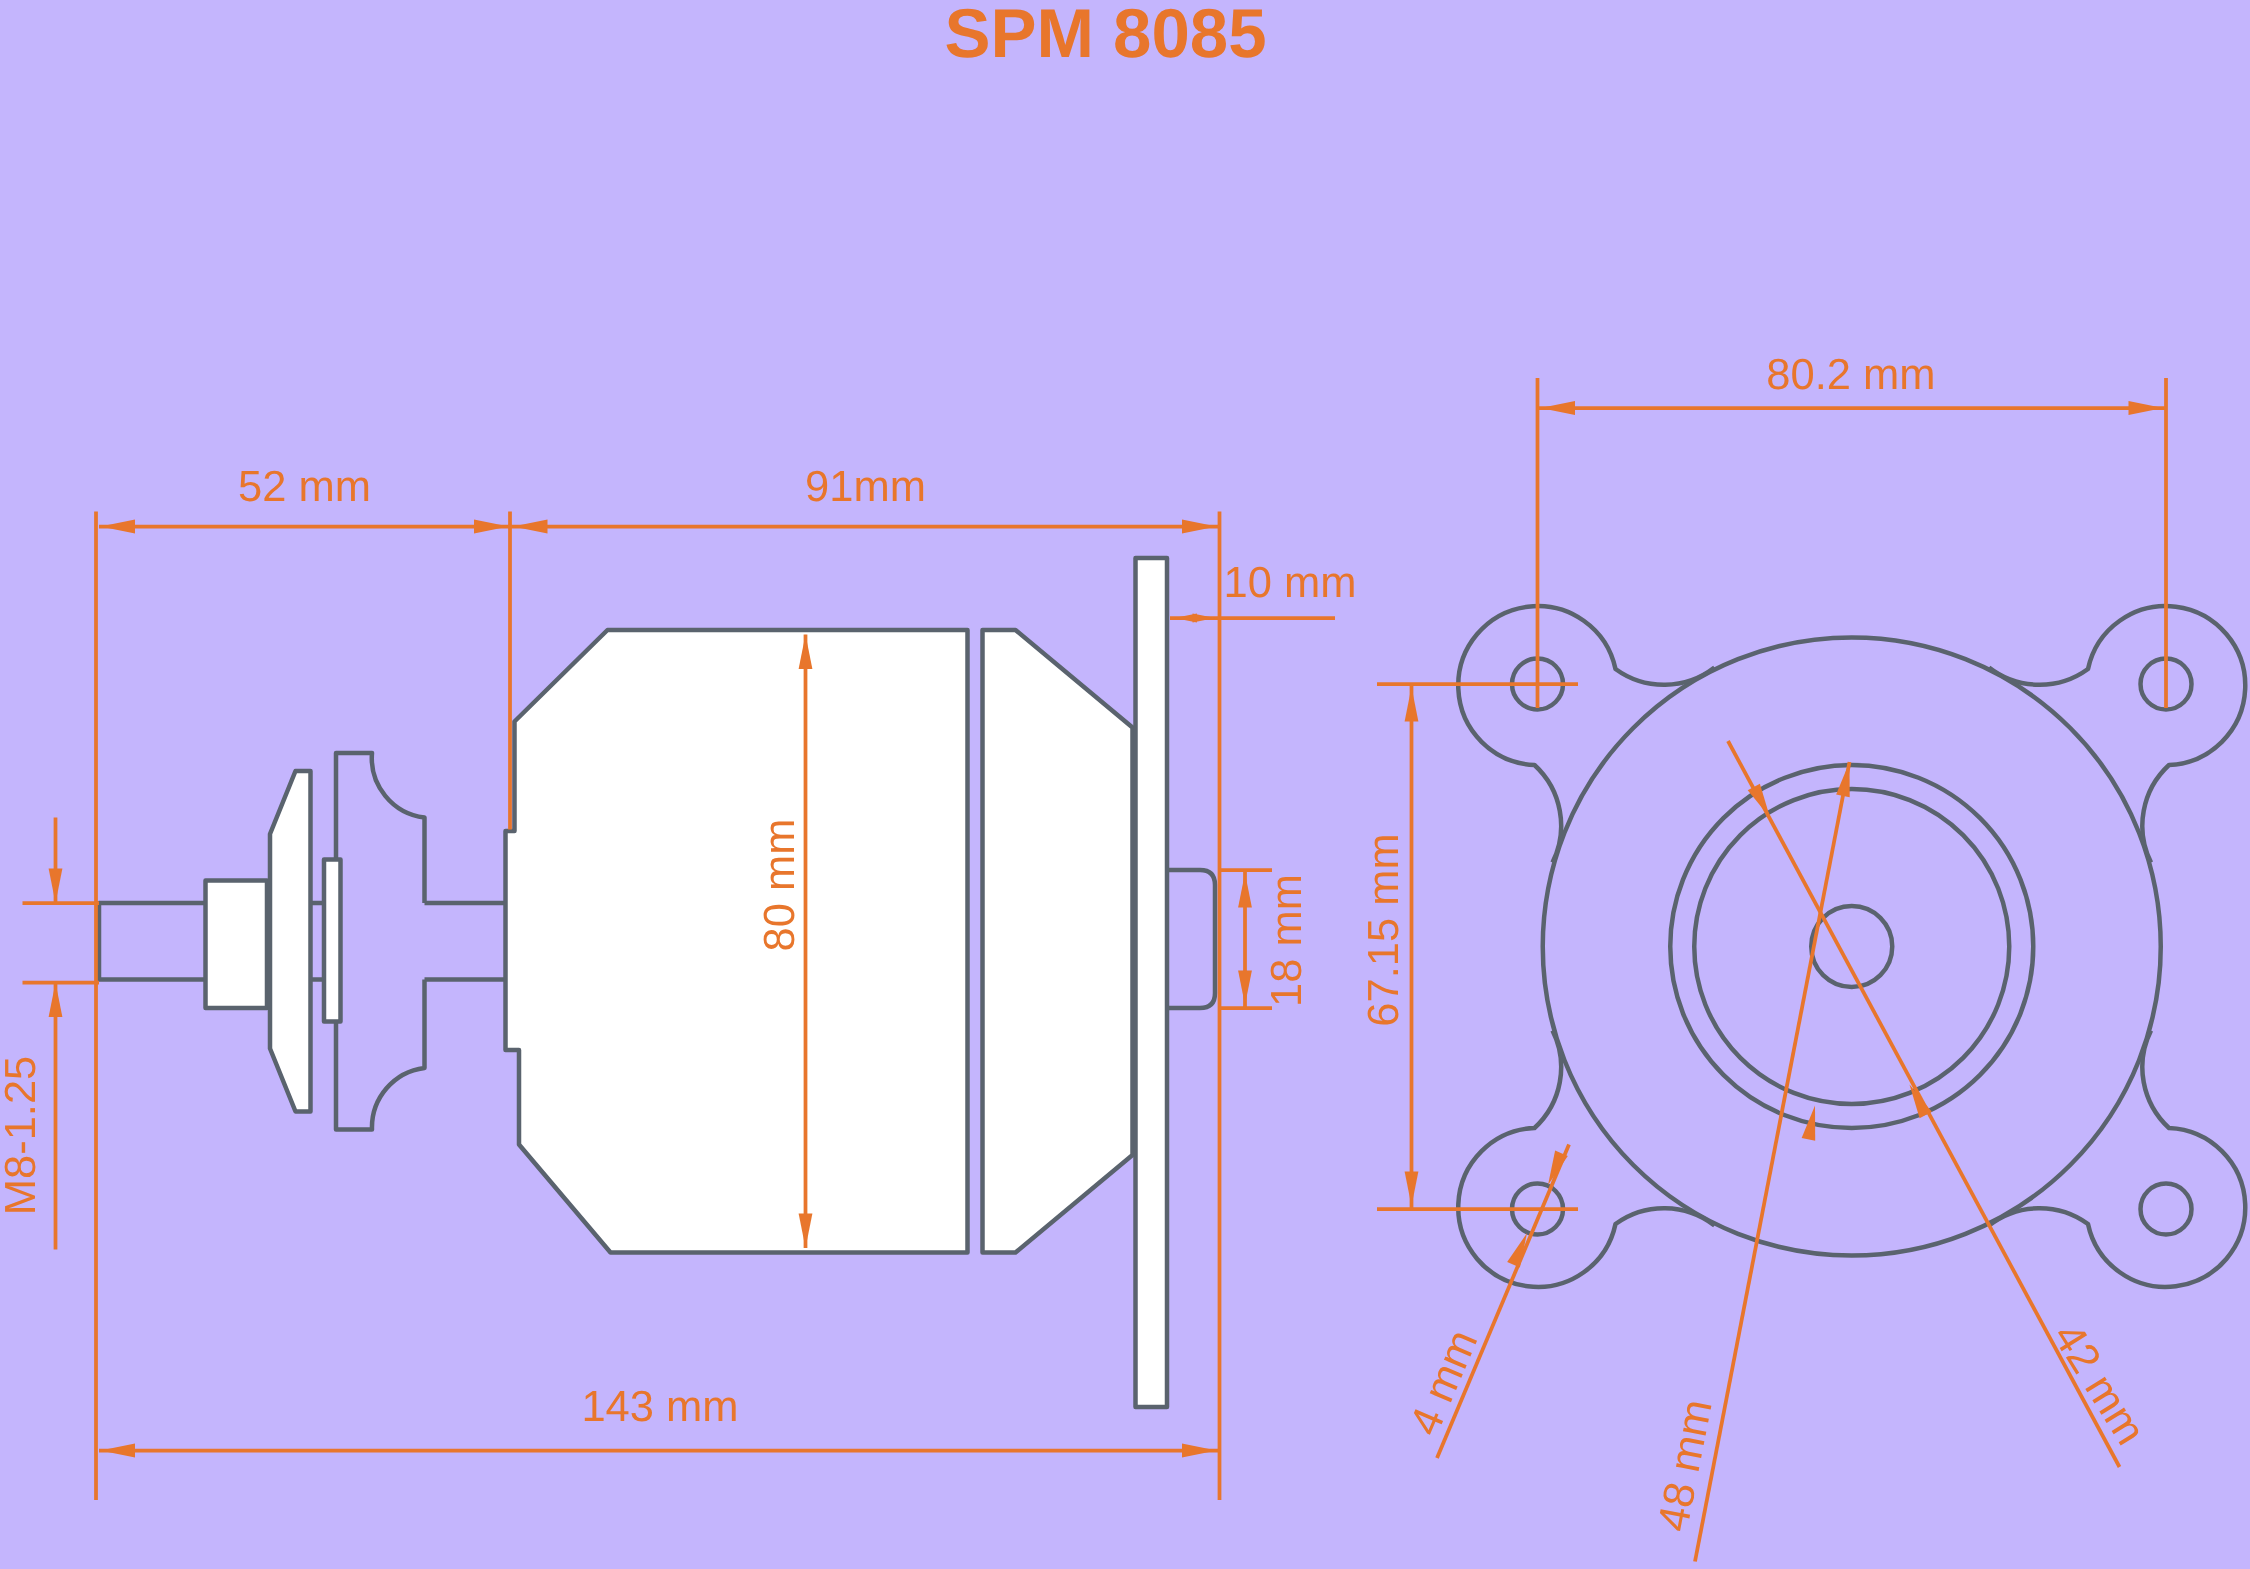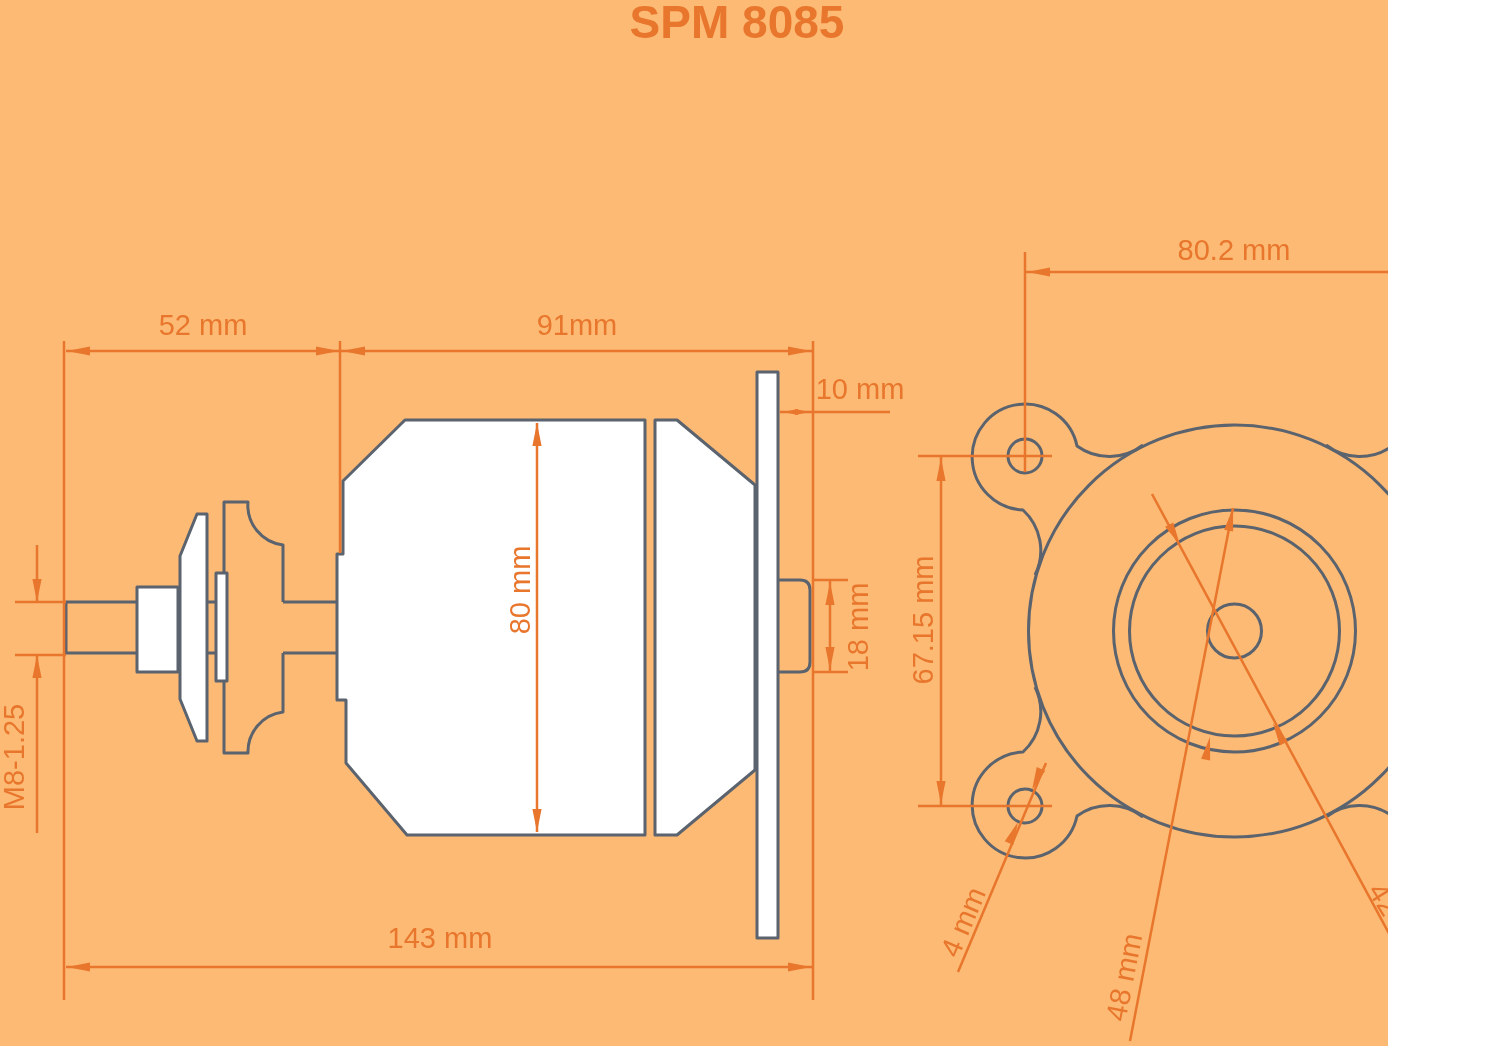--- a/index.html
+++ b/index.html
@@ -1,16 +1,16 @@
 <!DOCTYPE html>
 <html style="--accent: #E8762C; --line: #5A636E;"><head>
 <meta charset="utf-8">
 <style>
   html,body{margin:0;padding:0;background:#fff;}
-  .canvas{position:relative;width:1388px;height:1046px;background:#fdba74;overflow:hidden;}
+  .canvas{position:relative;width:1500px;height:1046px;background:#c4b5fd;overflow:hidden;}
   svg{display:block;}
   .part{fill:none;stroke:var(--line);stroke-width:3;stroke-linejoin:round;stroke-linecap:butt;}
   .partfill{fill:#fff;stroke:var(--line);stroke-width:3;stroke-linejoin:round;}
   .dimline{fill:none;stroke:var(--accent);stroke-width:2.5;stroke-linecap:butt;}
   .arrow{fill:var(--accent);stroke:none;}
   .dim-text{font-family:"Liberation Sans","DejaVu Sans",sans-serif;font-size:29px;font-weight:500;fill:var(--accent);}
   .title-text{font-family:"Liberation Sans","DejaVu Sans",sans-serif;font-size:46px;font-weight:700;fill:var(--accent);}
 </style>
 </head>
 <body style="background: rgb(255, 255, 255);">

